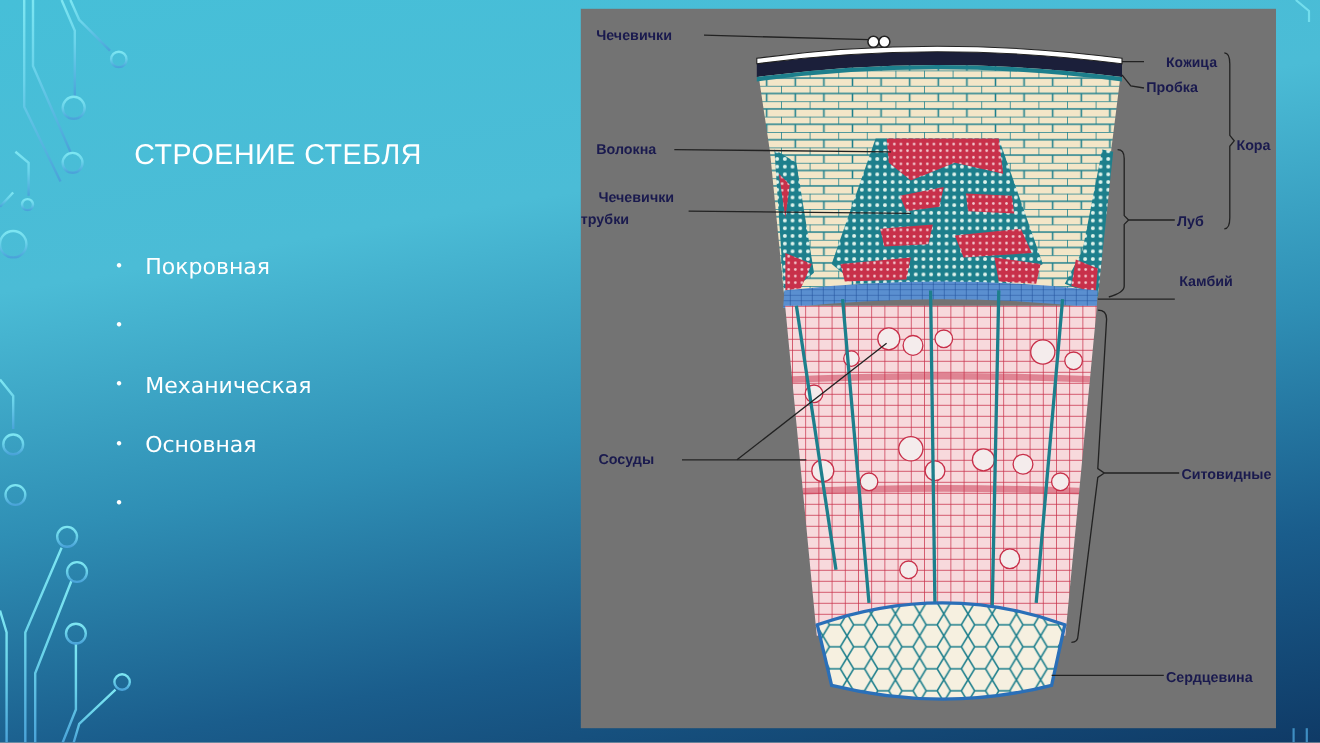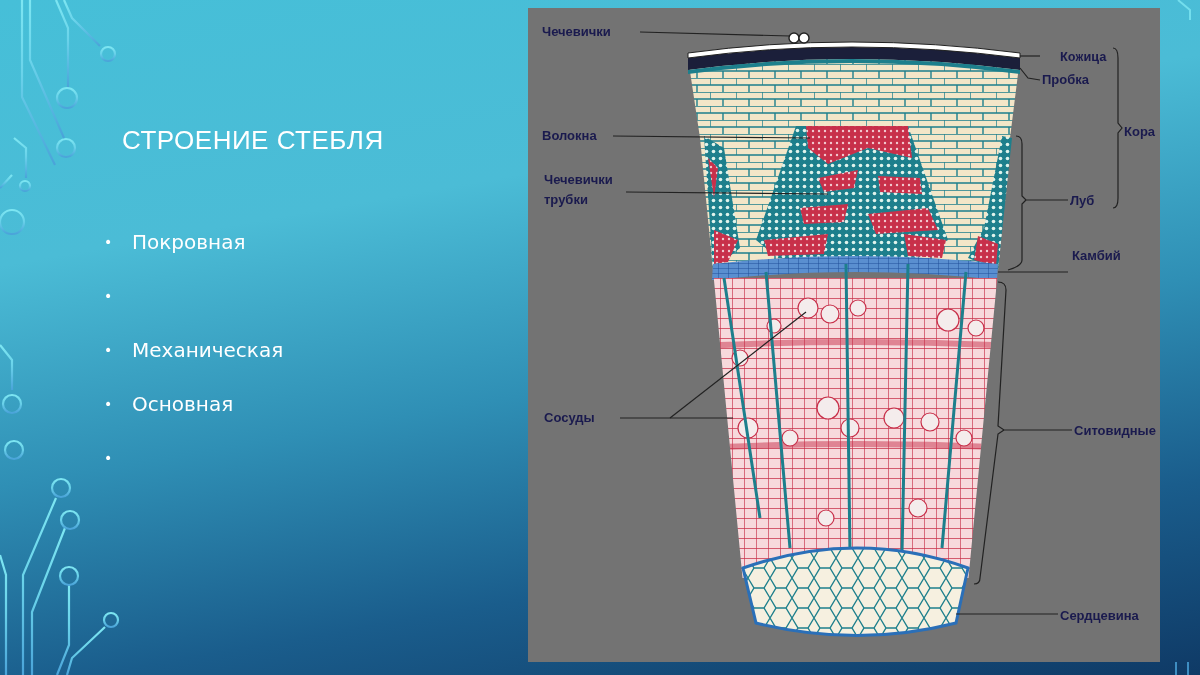--- a/index.html
+++ b/index.html
@@ -218,21 +218,21 @@
         <path d="M488 128 Q494 128 494 136 L494 188 L498 192 L540 192 M498 192 L494 196 L494 252 Q494 258 480 262"></path>
         <line x1="470" y1="264" x2="540" y2="264"></line>
         <path d="M470 274 Q478 274 478 282 L470 418 L476 422 L544 422 M476 422 L470 426 L452 570 Q452 576 446 576"></path>
         <line x1="428" y1="606" x2="530" y2="606"></line>
       </g>
     </svg>
 
     <div class="lbl" style="left:14px; top:16px;">Чечевички</div>
     <div class="lbl" style="left:14px; top:120px;">Волокна</div>
     <div class="lbl" style="left:16px; top:164px;">Чечевички</div>
-    <div class="lbl" style="left:16px; top:184px;text-align:right;">трубки</div>
+    <div class="lbl" style="left:0; top:184px;text-align:right;">трубки</div>
     <div class="lbl" style="left:16px; top:402px;">Сосуды</div>
 
     <div class="lbl" style="left:532px; top:42px;font-family:Liberation Mono, monospace;">Кожица</div>
     <div class="lbl" style="left:514px; top:64px;">Пробка</div>
     <div class="lbl" style="left:596px; top:116px;">Кора</div>
     <div class="lbl" style="left:542px; top:185px;">Луб</div>
     <div class="lbl" style="left:544px; top:240px;text-align:center;">Камбий</div>
     <div class="lbl" style="left:546px; top:415px;">Ситовидные</div>
     <div class="lbl" style="left:532px; top:600px;">Сердцевина</div>
   </div>

